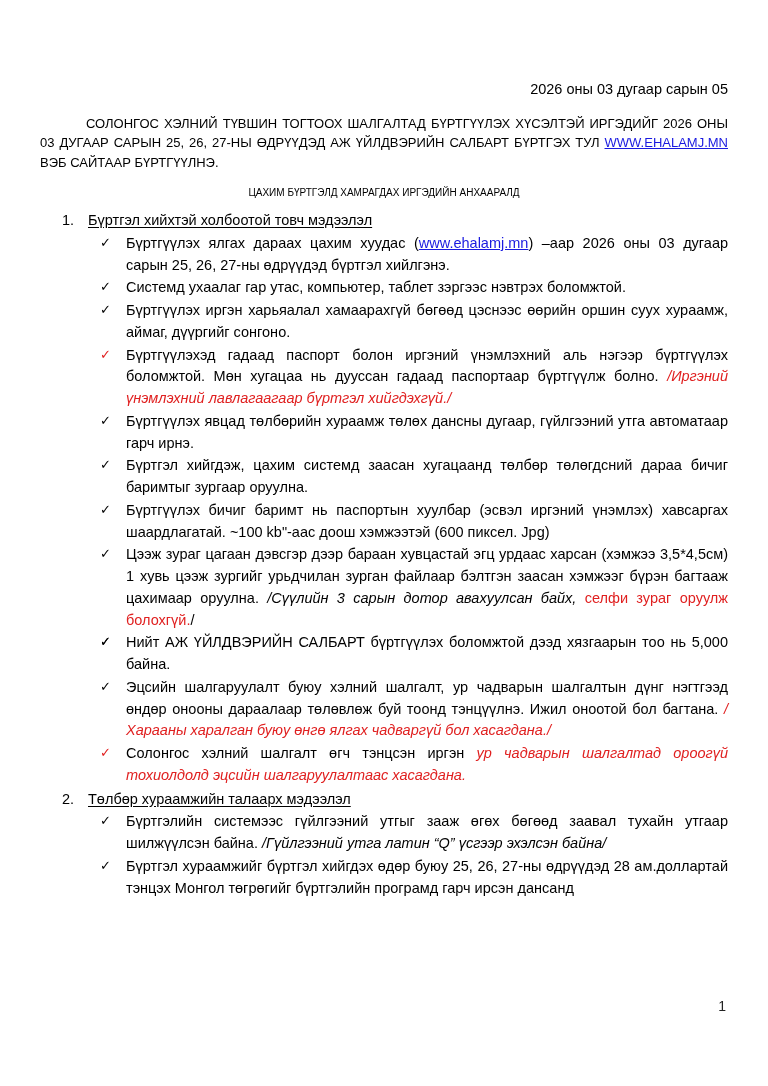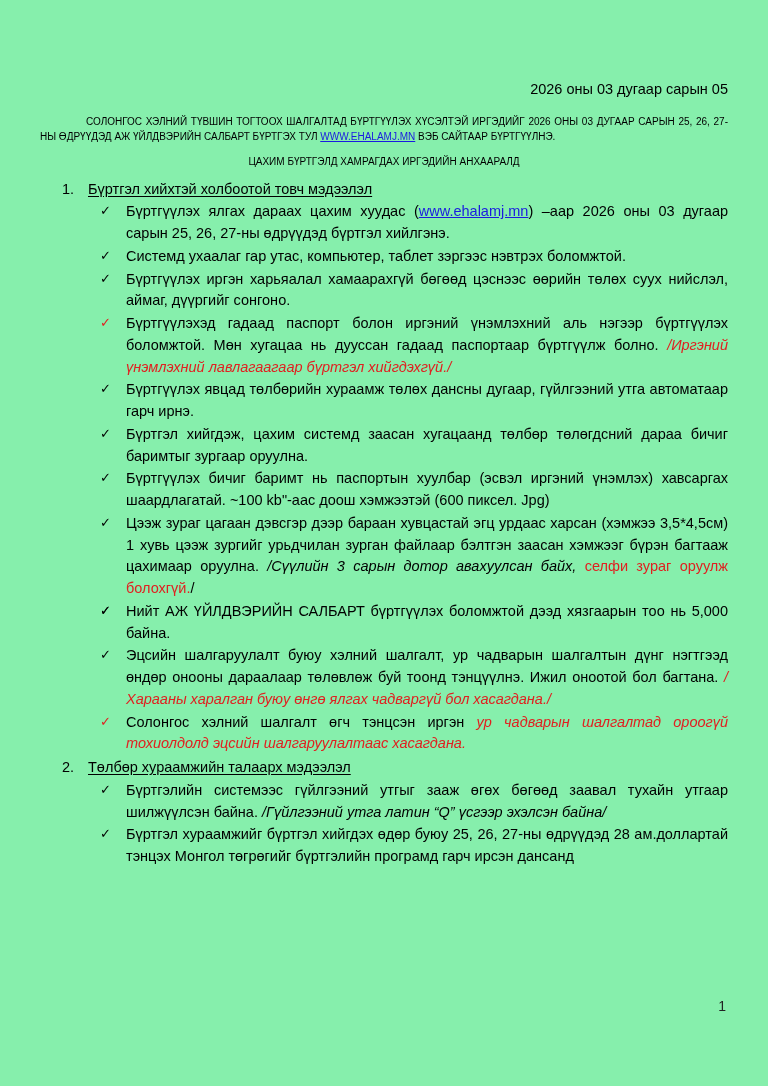--- a/index.html
+++ b/index.html
@@ -5,21 +5,21 @@
 <style>
   html, body {
     margin: 0;
     padding: 0;
     background: #b0b0b0;
   }
   .page {
     position: relative;
     width: 768px;
     height: 1086px;
-    background: #86efac;
+    background: #ffffff;
     margin: 0 auto;
     font-family: "Liberation Sans", sans-serif;
     color: #000000;
     box-sizing: border-box;
     overflow: hidden;
   }
   .content {
     position: absolute;
     left: 40px;
     top: 0;
@@ -37,21 +37,21 @@
     text-align: center;
     font-weight: bold;
     font-size: 14px;
     line-height: 1.45;
     letter-spacing: 0.1px;
   }
   .doc-title .tline { display: block; }
 
   .intro {
     margin-top: 14px;
-    font-size: 10px;
+    font-size: 13px;
     line-height: 1.5;
     text-align: justify;
     text-indent: 46px;
     text-justify: inter-word;
   }
   .intro-center {
     margin-top: 0px;
     font-size: 10px;
     line-height: 1.5;
     text-align: center;
@@ -133,21 +133,21 @@
 
 
     <p class="intro"><span>СОЛОНГОС ХЭЛНИЙ ТҮВШИН ТОГТООХ ШАЛГАЛТАД БҮРТГҮҮЛЭХ ХҮСЭЛТЭЙ ИРГЭДИЙГ 2026 ОНЫ 03 ДУГААР САРЫН 25, 26, 27-НЫ ӨДРҮҮДЭД АЖ ҮЙЛДВЭРИЙН САЛБАРТ БҮРТГЭХ ТУЛ </span><a class="link" href="#">WWW.EHALAMJ.MN</a><span> ВЭБ САЙТААР БҮРТГҮҮЛНЭ.</span></p>
 
     <p class="intro-center">ЦАХИМ БҮРТГЭЛД ХАМРАГДАХ ИРГЭДИЙН АНХААРАЛД</p>
 
     <ol class="numlist" id="sections-root">
         <li><span class="num-marker">1.</span><span class="num-heading">Бүртгэл хийхтэй холбоотой товч мэдээлэл</span><ul class="checklist">
             <li><span class="check">✓</span><span>Бүртгүүлэх ялгах дараах цахим хуудас (</span><a class="link" href="#">www.ehalamj.mn</a><span>) –аар 2026 оны 03 дугаар сарын 25, 26, 27-ны өдрүүдэд бүртгэл хийлгэнэ.</span></li>
             <li><span class="check">✓</span><span>Системд ухаалаг гар утас, компьютер, таблет зэргээс нэвтрэх боломжтой.</span></li>
-            <li><span class="check">✓</span><span>Бүртгүүлэх иргэн харьяалал хамаарахгүй бөгөөд цэснээс өөрийн төлөх суух нийслэл, аймаг, дүүргийг сонгоно.</span></li>
+            <li><span class="check">✓</span><span>Бүртгүүлэх иргэн харьяалал хамаарахгүй бөгөөд цэснээс өөрийн оршин суух хураамж, аймаг, дүүргийг сонгоно.</span></li>
             <li><span class="check red">✓</span><span>Бүртгүүлэхэд гадаад паспорт болон иргэний үнэмлэхний аль нэгээр бүртгүүлэх боломжтой. Мөн хугацаа нь дууссан гадаад паспортаар бүртгүүлж болно. </span><span class="red-i">/Иргэний үнэмлэхний лавлагаагаар бүртгэл хийгдэхгүй./</span></li>
             <li><span class="check">✓</span><span>Бүртгүүлэх явцад төлбөрийн хураамж төлөх дансны дугаар, гүйлгээний утга автоматаар гарч ирнэ.</span></li>
             <li><span class="check">✓</span><span>Бүртгэл хийгдэж, цахим системд заасан хугацаанд төлбөр төлөгдсний дараа бичиг баримтыг зургаар оруулна.</span></li>
             <li><span class="check">✓</span><span>Бүртгүүлэх бичиг баримт нь паспортын хуулбар (эсвэл иргэний үнэмлэх) хавсаргах шаардлагатай. ~100 kb"-аас доош хэмжээтэй (600 пиксел. Jpg)</span></li>
             <li><span class="check">✓</span><span> Цээж зураг цагаан дэвсгэр дээр бараан хувцастай эгц урдаас харсан (хэмжээ 3,5*4,5см) 1 хувь цээж зургийг урьдчилан зурган файлаар бэлтгэн заасан хэмжээг бүрэн багтааж цахимаар оруулна. </span><span class="blk-i">/Сүүлийн 3 сарын дотор авахуулсан байх, </span><span class="red">селфи зураг оруулж болохгүй.</span><span>/</span></li>
             <li><span class="check">✓</span></li>
             <li><span class="check">✓</span><span>Нийт АЖ ҮЙЛДВЭРИЙН САЛБАРТ бүртгүүлэх боломжтой дээд хязгаарын тоо нь 5,000 байна.</span></li>
             <li><span class="check">✓</span><span>Эцсийн шалгаруулалт буюу хэлний шалгалт, ур чадварын шалгалтын дүнг нэгтгээд өндөр онооны дараалаар төлөвлөж буй тоонд тэнцүүлнэ. Ижил оноотой бол багтана. </span><span class="red-i">/Харааны харалган буюу өнгө ялгах чадваргүй бол хасагдана./</span></li>
             <li><span class="check red">✓</span><span>Солонгос хэлний шалгалт өгч тэнцсэн иргэн </span><span class="red-i">ур чадварын шалгалтад ороогүй тохиолдолд эцсийн шалгаруулалтаас хасагдана.</span></li>
           </ul></li>

